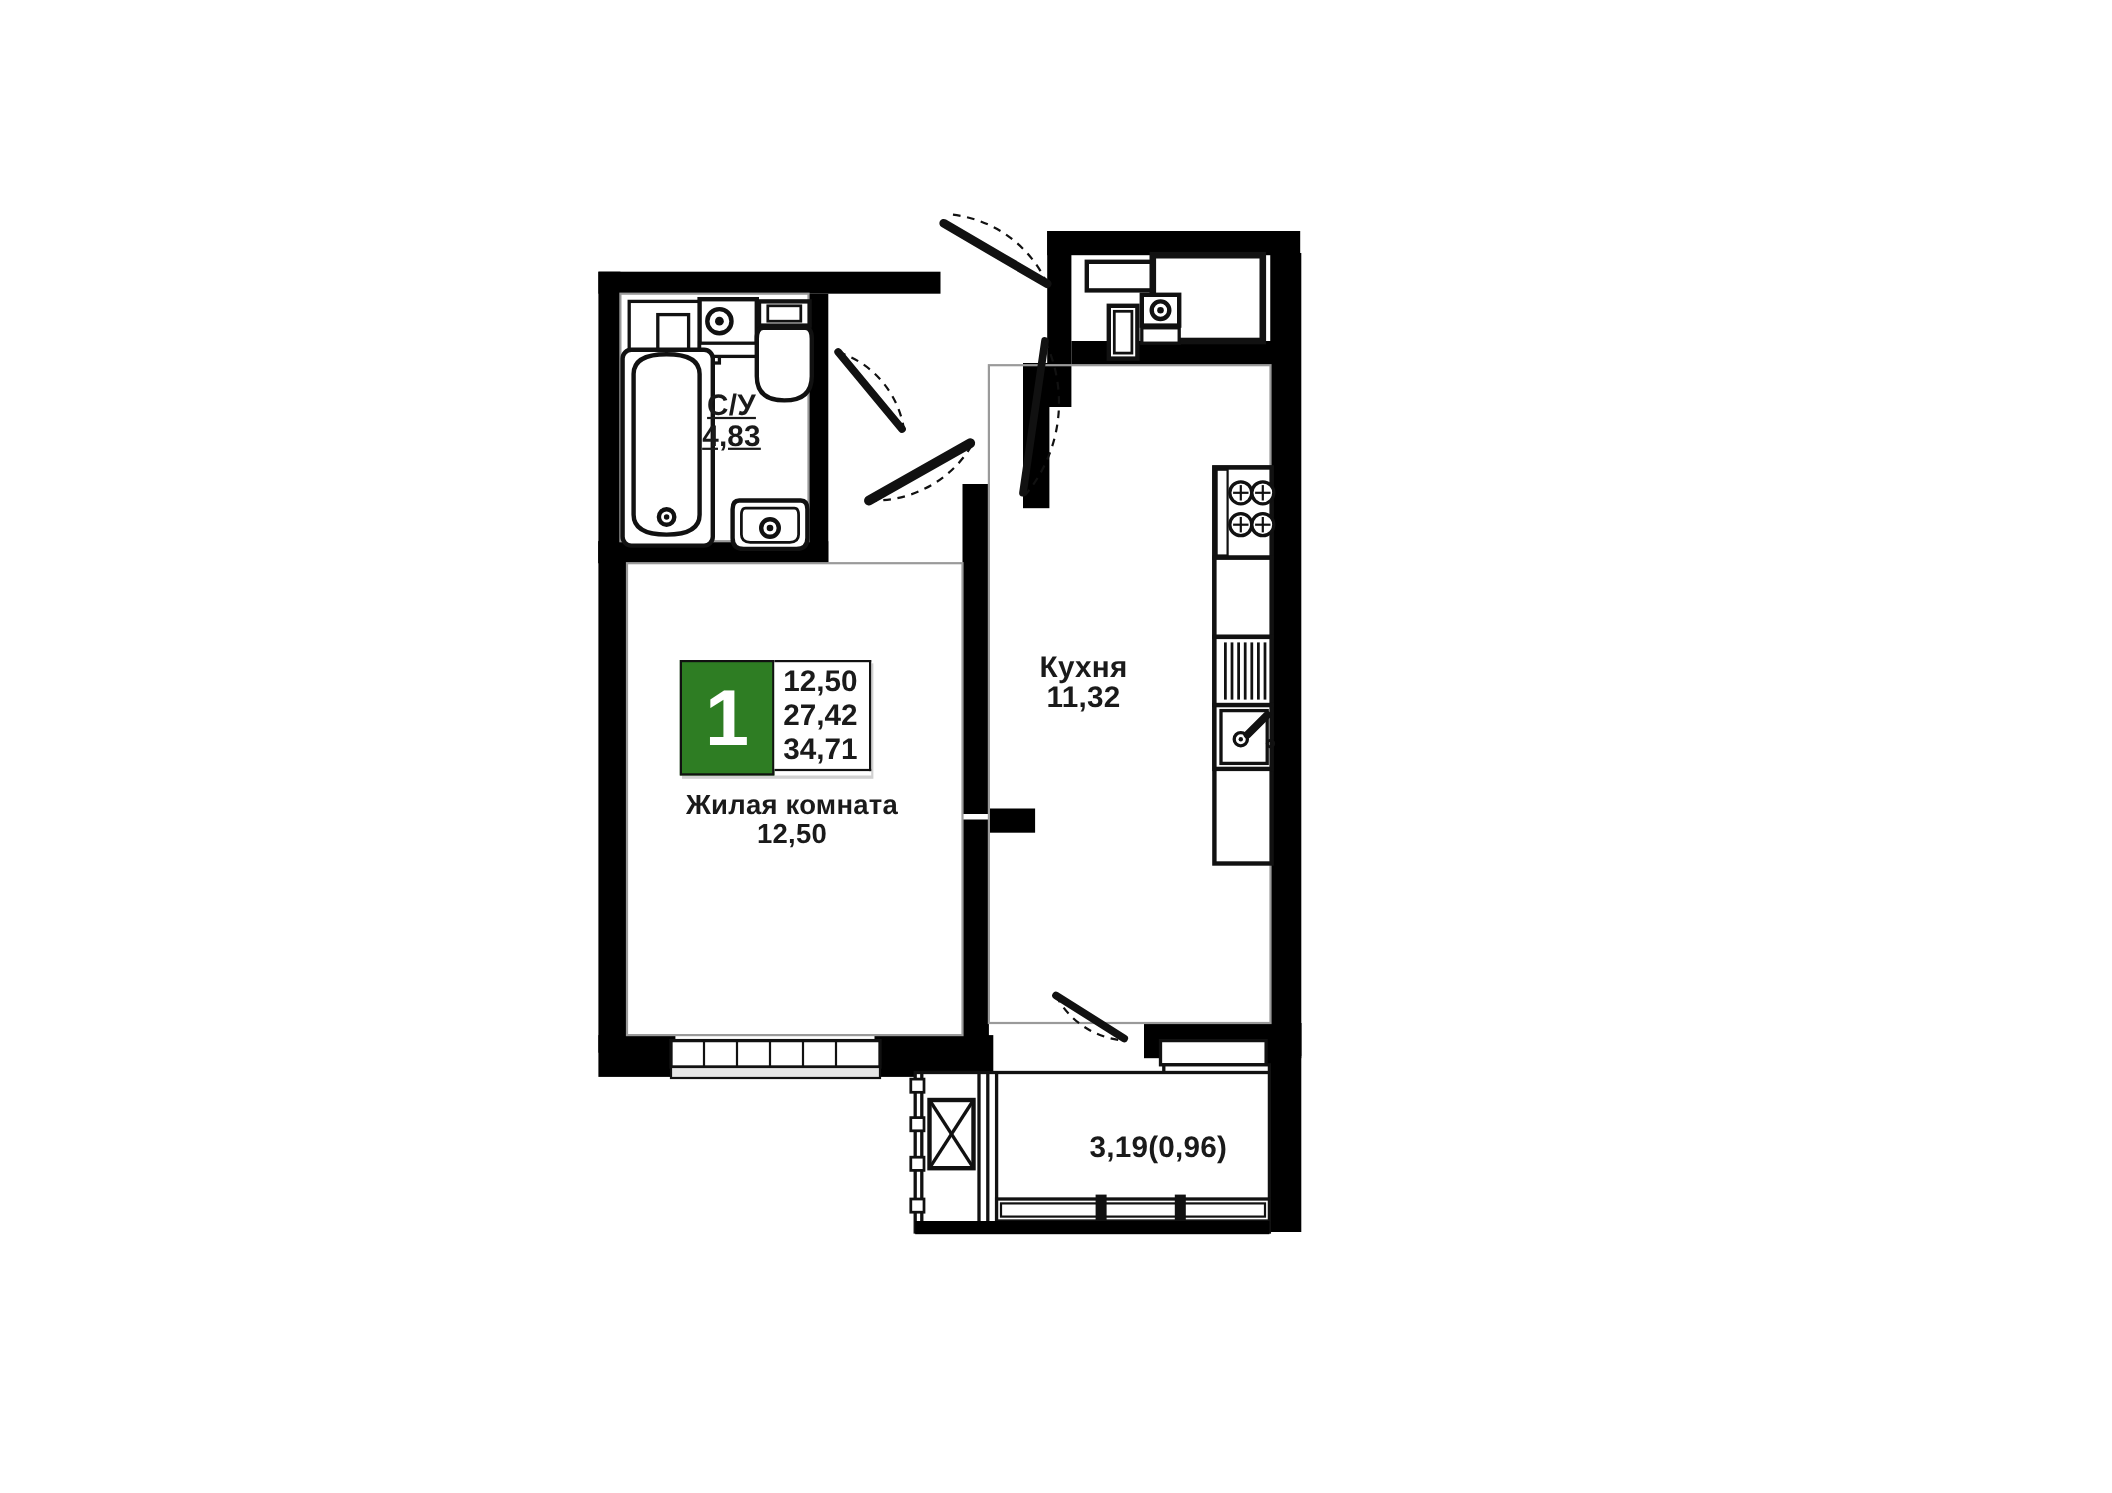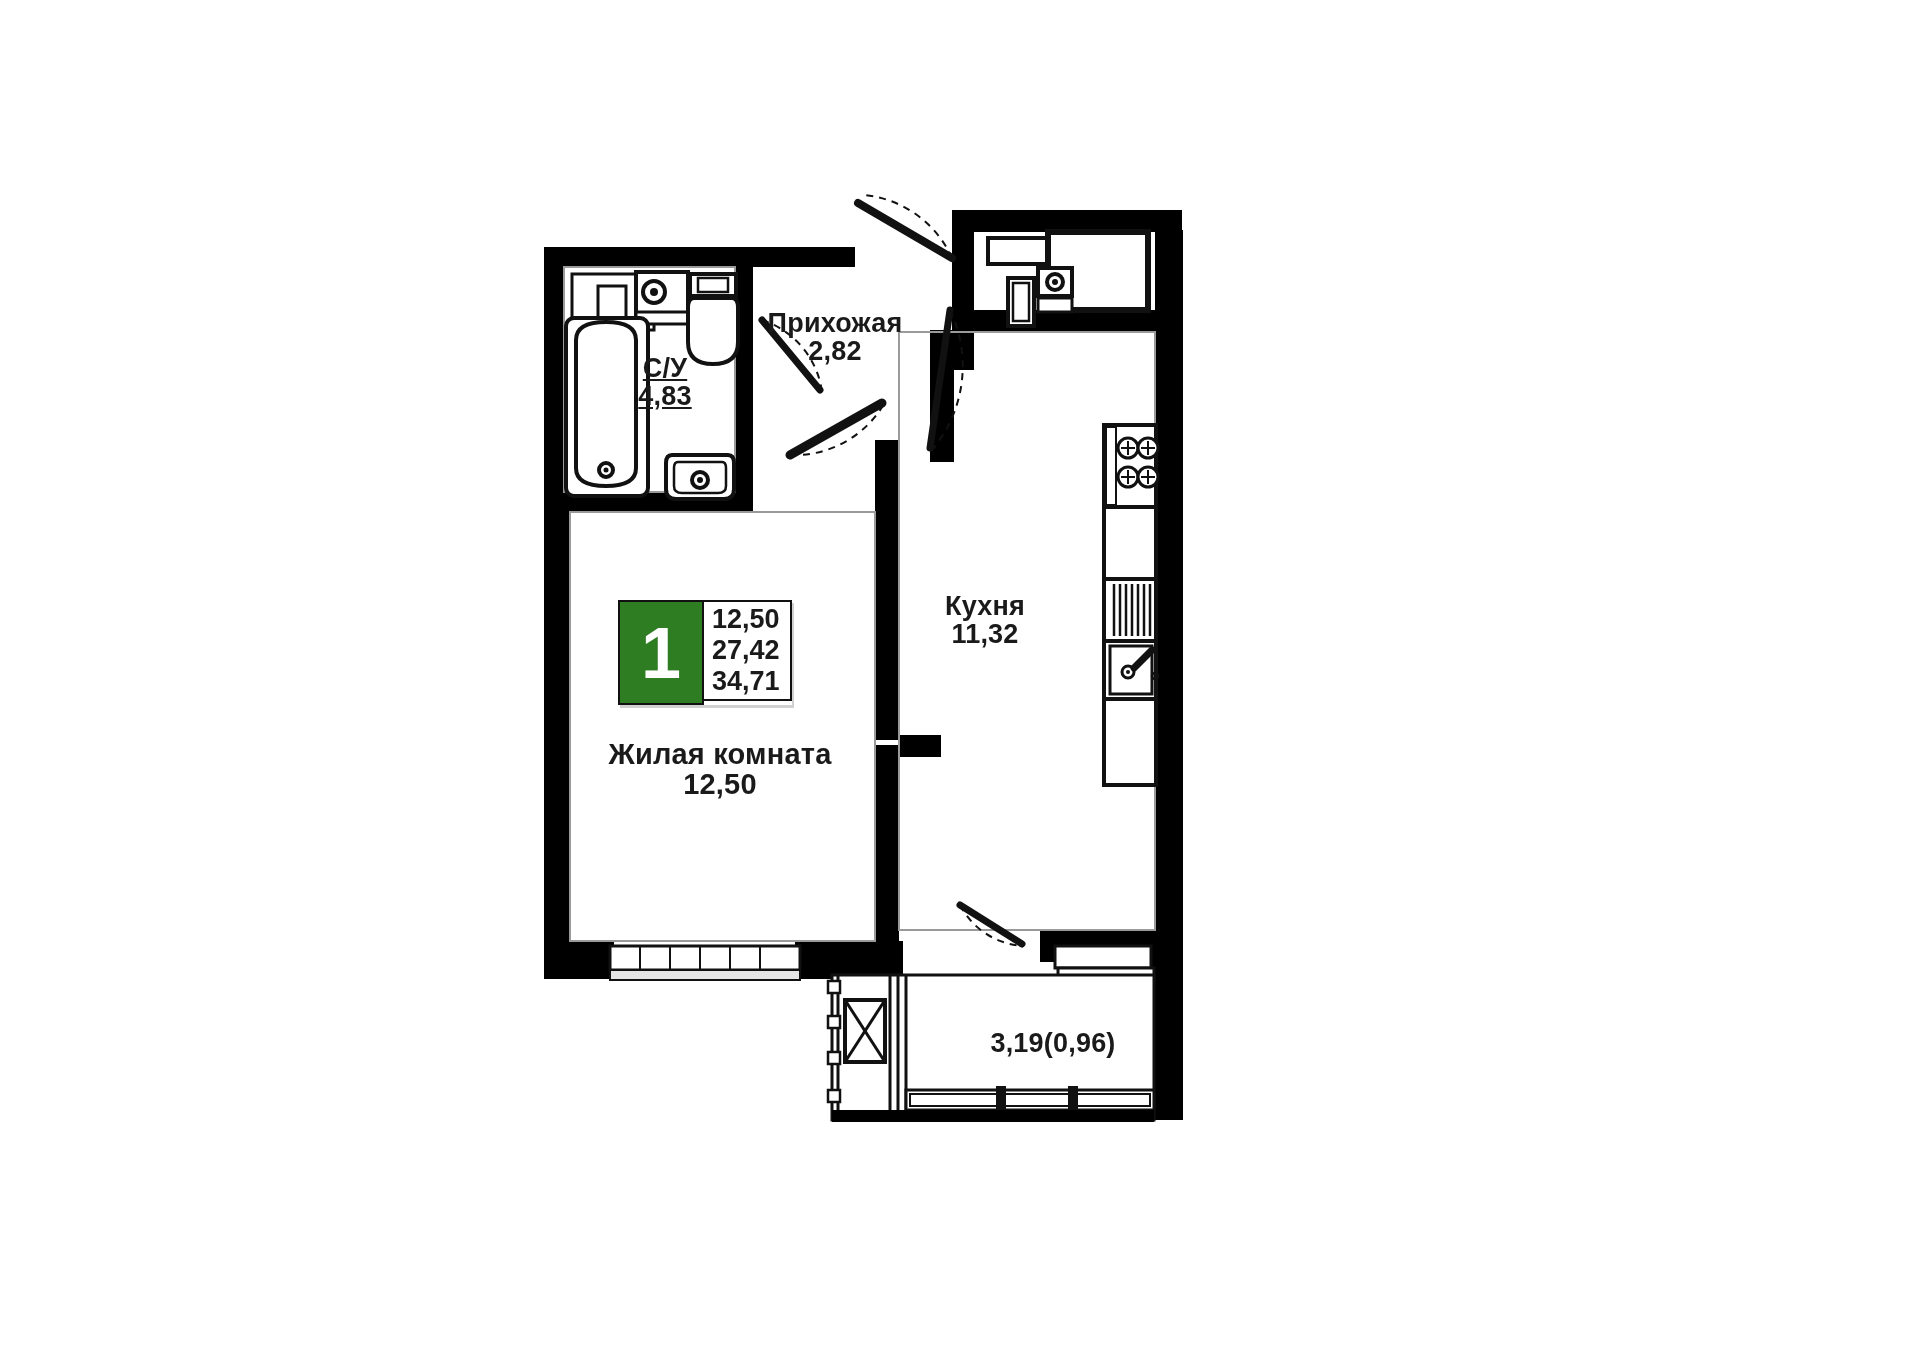--- a/index.html
+++ b/index.html
@@ -325,31 +325,27 @@
       <span>27,42</span>
       <span>34,71</span>
     </div>
   </div>
 
   <div class="lbl" style="left:600px; top:355px; width:130px; font-size:27px;text-decoration:underline;">
     <span class="name">С/У</span>
     <span class="area">4,83</span>
   </div>
 
-  <div class="lbl" style="left:735px; top:310px; width:200px; font-size:27px;">
-    <span class="name">Прихожая</span>
-    <span class="area">2,82</span>
-  </div>
 
   <div class="lbl" style="left:905px; top:583px; width:160px; font-size:27px;margin-top:10px;">
     <span class="name">Кухня</span>
     <span class="area">11,32</span>
   </div>
 
-  <div class="lbl" style="left:560px; top:740px; width:320px; font-size:29px;">
+  <div class="lbl" style="left:560px; top:720px; width:320px; font-size:25px;">
     <span class="name">Жилая комната</span>
     <span class="area">12,50</span>
   </div>
 
   <div class="lbl" style="left:905px; top:1030px; width:200px; font-size:27px;padding-left:48px;">
     <span class="area">3,19(0,96)</span>
   </div>
 
 </div>
 

